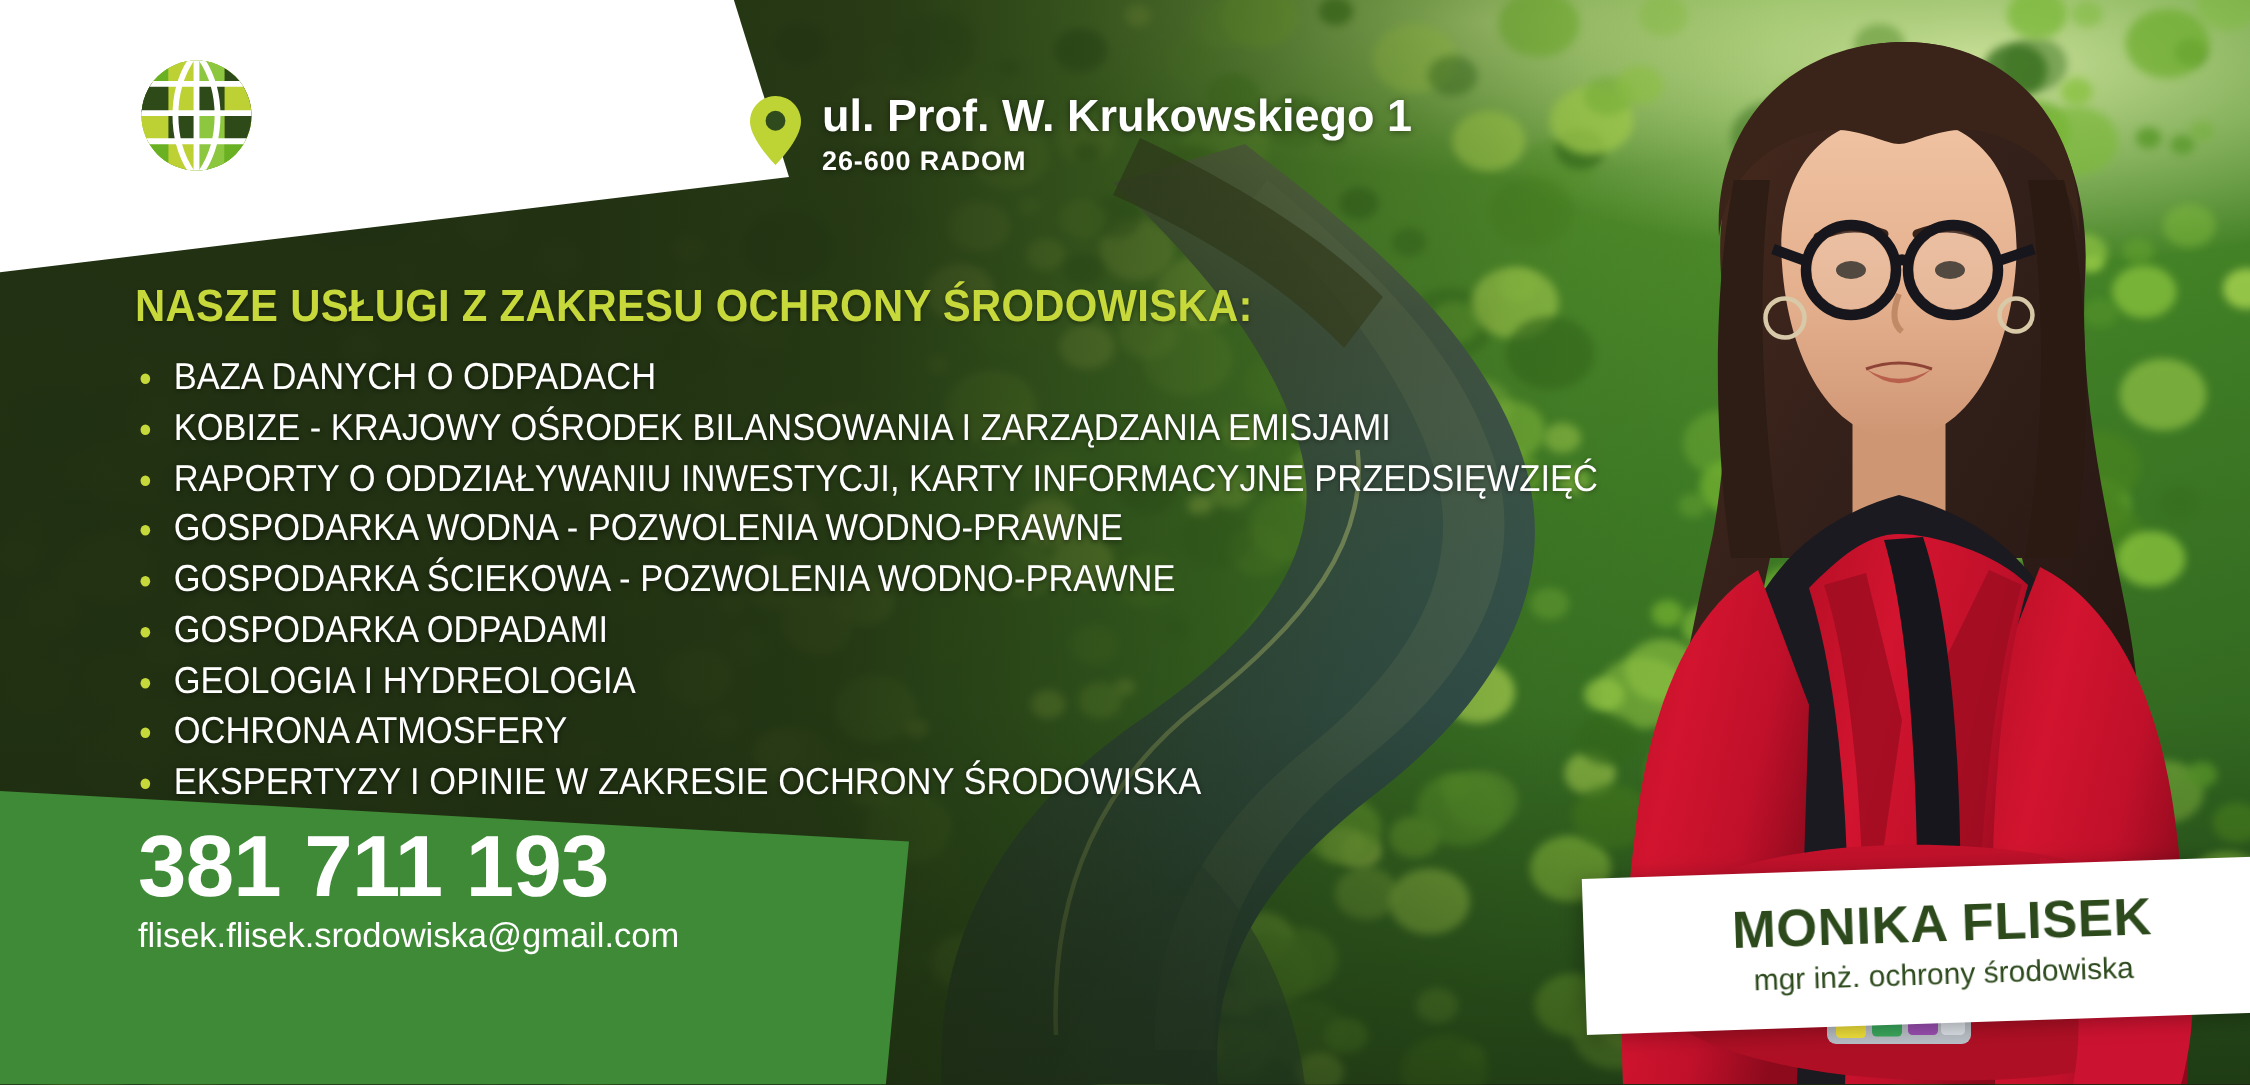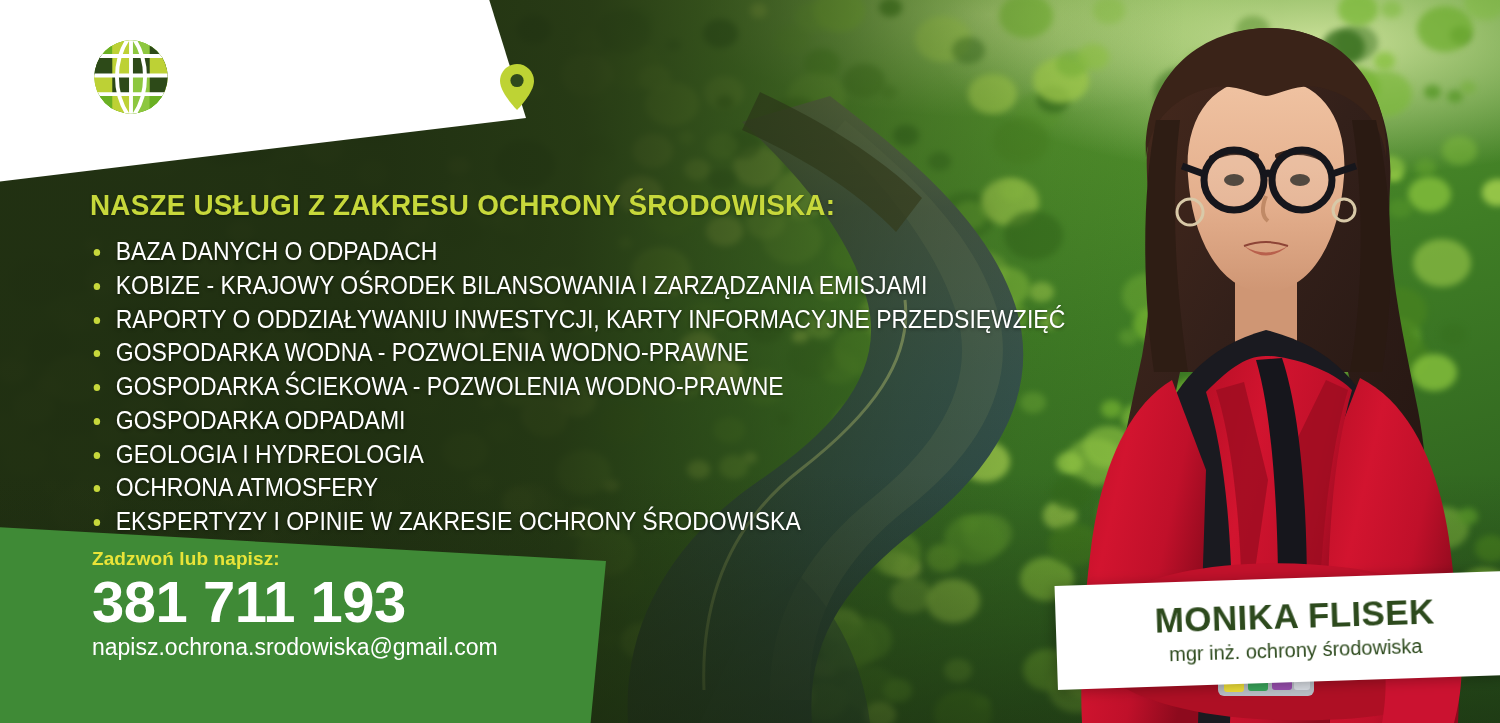--- a/index.html
+++ b/index.html
@@ -782,42 +782,45 @@
         </g>
       </g>
     </svg>
   </div>
 
   <div class="address">
     <svg class="pin" viewBox="0 0 34 46">
       <path d="M17 0C7.6 0 0 7.6 0 17c0 12 17 29 17 29s17-17 17-29C34 7.6 26.4 0 17 0z" fill="#bed334"></path>
       <circle cx="17" cy="16.5" r="6.6" fill="#2f4a1c"></circle>
     </svg>
+    <div>
+      <div class="addr-1">ul. Prof. W. Krukowskiego 1</div>
+      <div class="addr-2">26-600 RADOM</div>
+    </div>
   </div>
 
   <div class="services">
     <div class="svc-title">NASZE USŁUGI Z ZAKRESU OCHRONY ŚRODOWISKA:</div>
     <ul class="svc-list" id="svc-list">
         <li>BAZA DANYCH O ODPADACH</li>
         <li>KOBIZE - KRAJOWY OŚRODEK BILANSOWANIA I ZARZĄDZANIA EMISJAMI</li>
         <li>RAPORTY O ODDZIAŁYWANIU INWESTYCJI, KARTY INFORMACYJNE PRZEDSIĘWZIĘĆ</li>
         <li>GOSPODARKA WODNA - POZWOLENIA WODNO-PRAWNE</li>
         <li>GOSPODARKA ŚCIEKOWA - POZWOLENIA WODNO-PRAWNE</li>
         <li>GOSPODARKA ODPADAMI</li>
         <li>GEOLOGIA I HYDREOLOGIA</li>
         <li>OCHRONA ATMOSFERY</li>
         <li>EKSPERTYZY I OPINIE W ZAKRESIE OCHRONY ŚRODOWISKA</li>
       </ul>
   </div>
 
   <div class="contact-panel"></div>
   <div class="contact">
-    <div class="call-label">Zadzwoń lub napisz:</div>
     <div class="phone">381 711 193</div>
-    <div class="cmail">napisz.ochrona.srodowiska@gmail.com</div>
+    <div class="cmail">flisek.flisek.srodowiska@gmail.com</div>
   </div>
 
   <div class="person">
     <svg width="470" height="723" viewBox="0 0 470 723" preserveAspectRatio="none">
       <defs>
         <linearGradient id="hairG" x1="0" y1="0" x2="1" y2="1">
           <stop offset="0%" stop-color="#4a2b1d"></stop>
           <stop offset="45%" stop-color="#33201a"></stop>
           <stop offset="100%" stop-color="#221410"></stop>
         </linearGradient>

